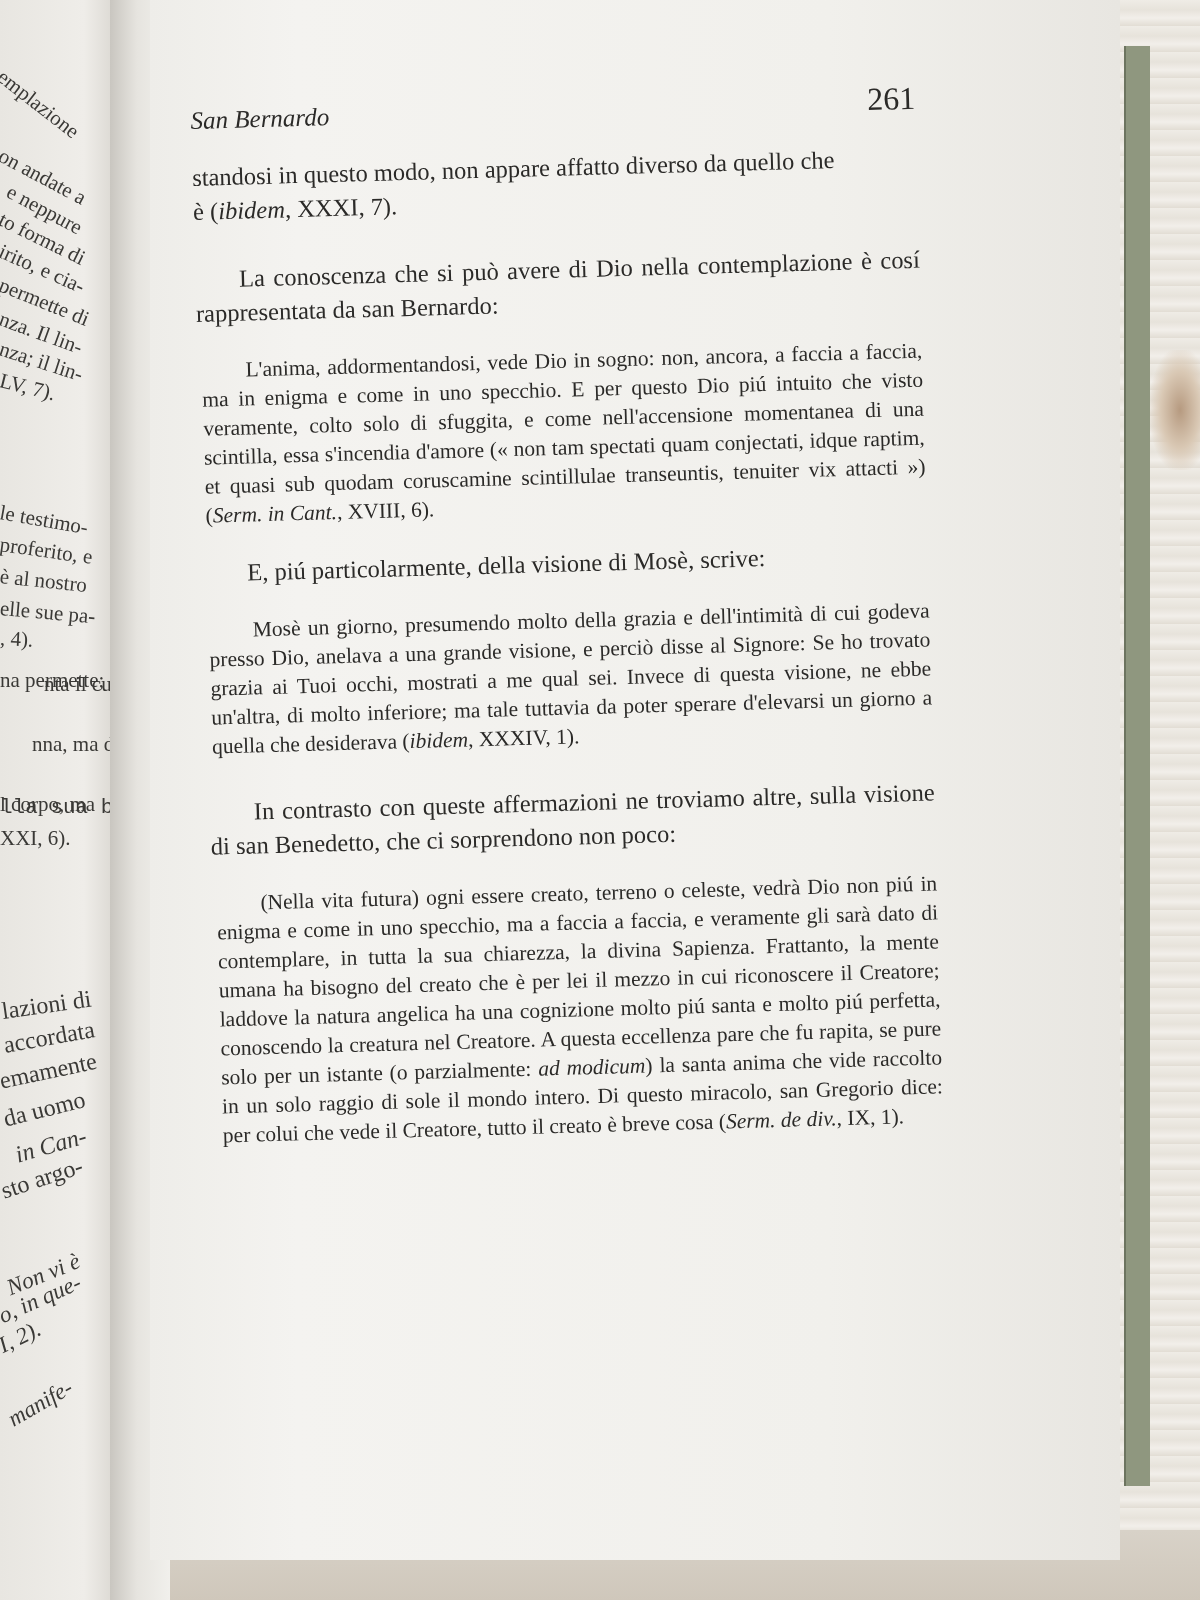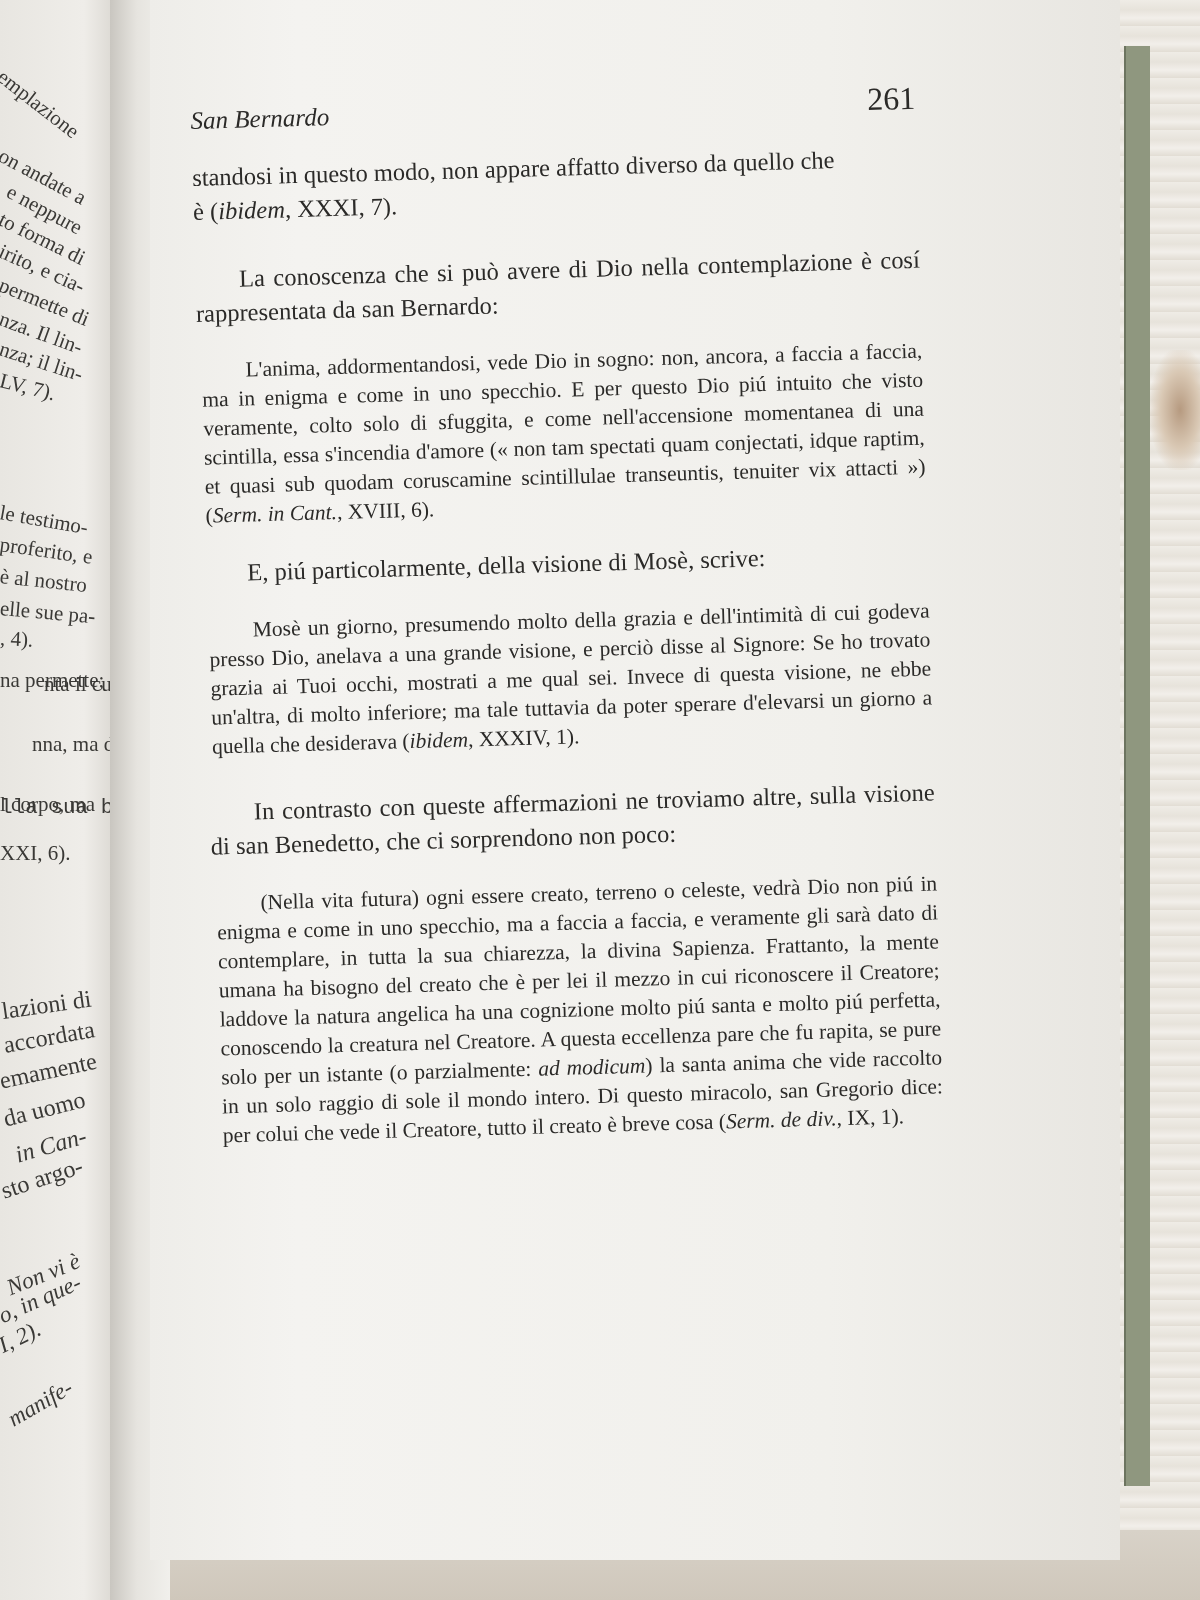--- a/index.html
+++ b/index.html
@@ -84,21 +84,21 @@
   <span class="frag" style="top:500px;transform:rotate(10deg);">le testimo-</span>
   <span class="frag" style="top:532px;transform:rotate(8deg);">proferito, e</span>
   <span class="frag" style="top:564px;transform:rotate(6deg);">è al nostro</span>
   <span class="frag" style="top:596px;transform:rotate(5deg);">elle sue pa-</span>
   <span class="frag" style="top:626px;transform:rotate(3deg);">, 4).</span>
   <span class="frag" style="top:668px;">na permette;</span>
   <span class="frag" style="top:672px;padding-left:44px;">nta il cuore</span>
   <span class="frag" style="top:732px;padding-left:32px;">nna, ma dà</span>
   <span class="frag" style="top:792px;">l corpo, ma</span>
   <span class="frag" style="top:796px;font-family:Liberation Mono, monospace;">lla sua bel-</span>
-  <span class="frag" style="top:826px;margin-top:15px;">XXI, 6).</span>
+  <span class="frag" style="top:826px;">XXI, 6).</span>
   <span class="frag" style="top:998px;left:2px;font-size:24px;transform:rotate(-8deg);">lazioni di</span>
   <span class="frag" style="top:1032px;left:4px;font-size:24px;transform:rotate(-10deg);">accordata</span>
   <span class="frag" style="top:1068px;left:0;font-size:24px;transform:rotate(-12deg);">emamente</span>
   <span class="frag" style="top:1106px;left:4px;font-size:24px;transform:rotate(-14deg);">da uomo</span>
   <span class="frag" style="top:1142px;left:16px;font-size:24px;font-style:italic;transform:rotate(-16deg);">in Can-</span>
   <span class="frag" style="top:1178px;left:2px;font-size:24px;transform:rotate(-18deg);">sto argo-</span>
   <span class="frag" style="top:1276px;left:8px;font-size:23px;font-style:italic;transform:rotate(-22deg);">Non vi è</span>
   <span class="frag" style="top:1304px;left:0;font-size:23px;font-style:italic;transform:rotate(-24deg);">o, in que-</span>
   <span class="frag" style="top:1334px;left:0;font-size:23px;font-style:italic;transform:rotate(-26deg);">I, 2).</span>
   <span class="frag" style="top:1408px;left:10px;font-size:23px;font-style:italic;transform:rotate(-30deg);">manife-</span>

